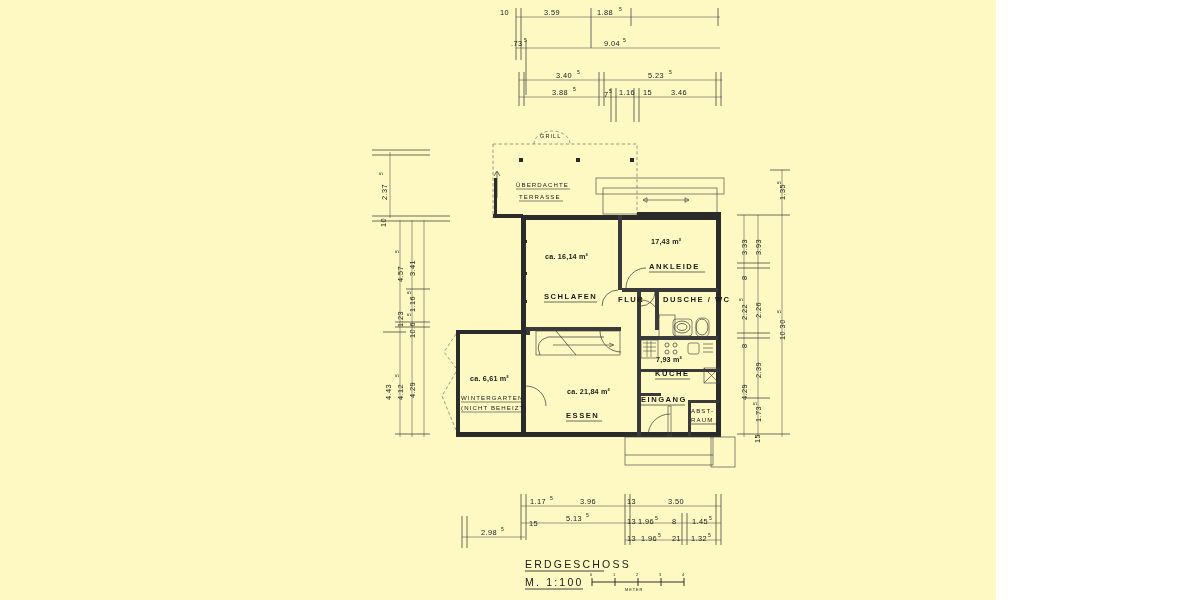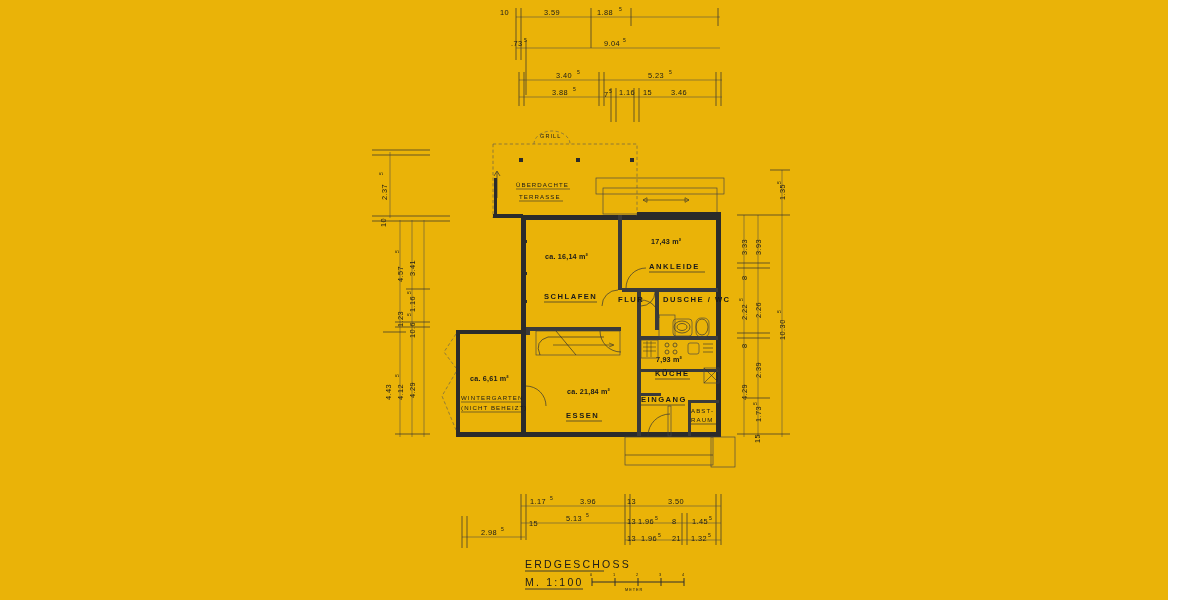--- a/index.html
+++ b/index.html
@@ -1,17 +1,17 @@
 <!DOCTYPE html>
 <html><head>
 <meta charset="utf-8">
 <style>
   html,body{margin:0;padding:0;background:#ffffff;}
   body{width:1200px;height:600px;overflow:hidden;font-family:"Liberation Sans",sans-serif;}
-  #stage{position:relative;width:1128px;height:600px;background:#eab308;padding-left:40px;}
+  #stage{position:relative;width:996px;height:600px;background:#fef9c3;}
   svg#plan{position:absolute;left:0;top:0;width:1200px;height:600px;}
   text{font-family:"Liberation Sans",sans-serif;fill:#1a1a1a;}
   .dim{font-size:7.4px;letter-spacing:.45px;}
   .dimsup{font-size:5.1px;}
   .roomlbl{font-size:7.6px;letter-spacing:1.5px;font-weight:600;}
   .areatxt{font-size:7.2px;letter-spacing:.2px;font-weight:700;}
   .smalllbl{font-size:6.1px;letter-spacing:1.1px;}
   .titletxt{font-size:10.5px;letter-spacing:2.2px;}
   .metertxt{font-size:3.9px;letter-spacing:.9px;}
   .grilltxt{font-size:5.5px;letter-spacing:1.1px;}

